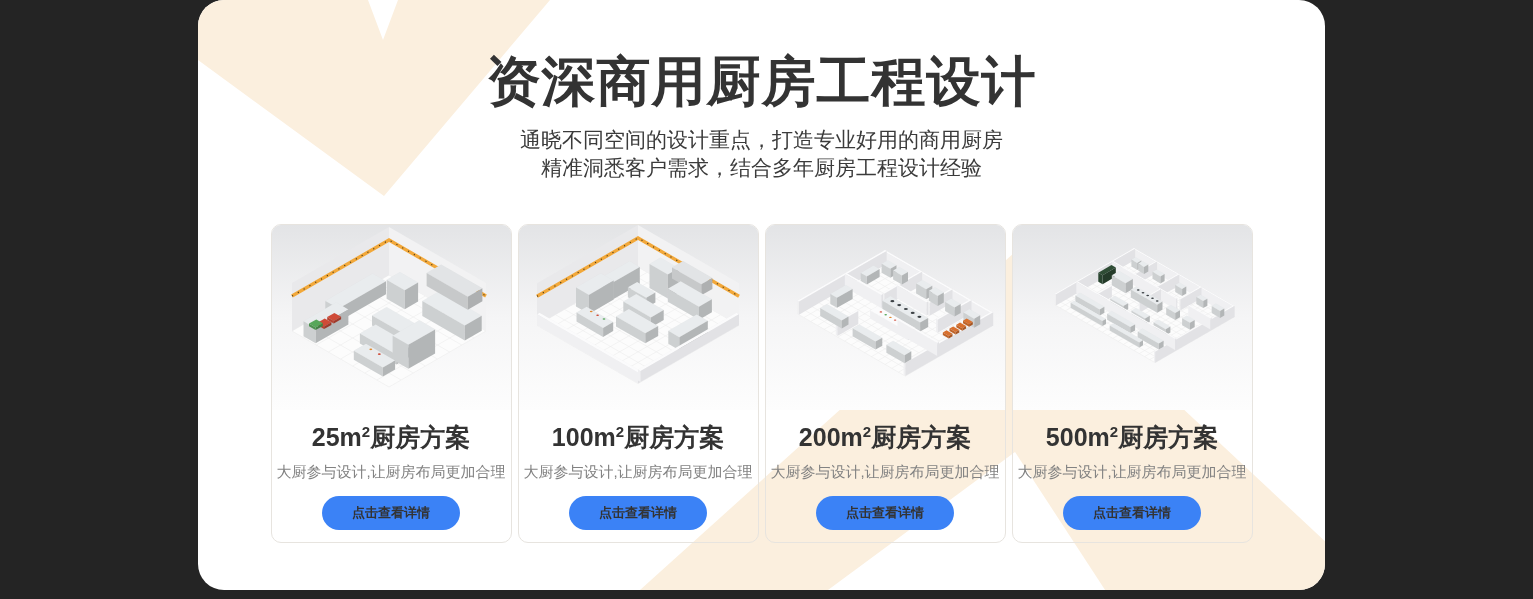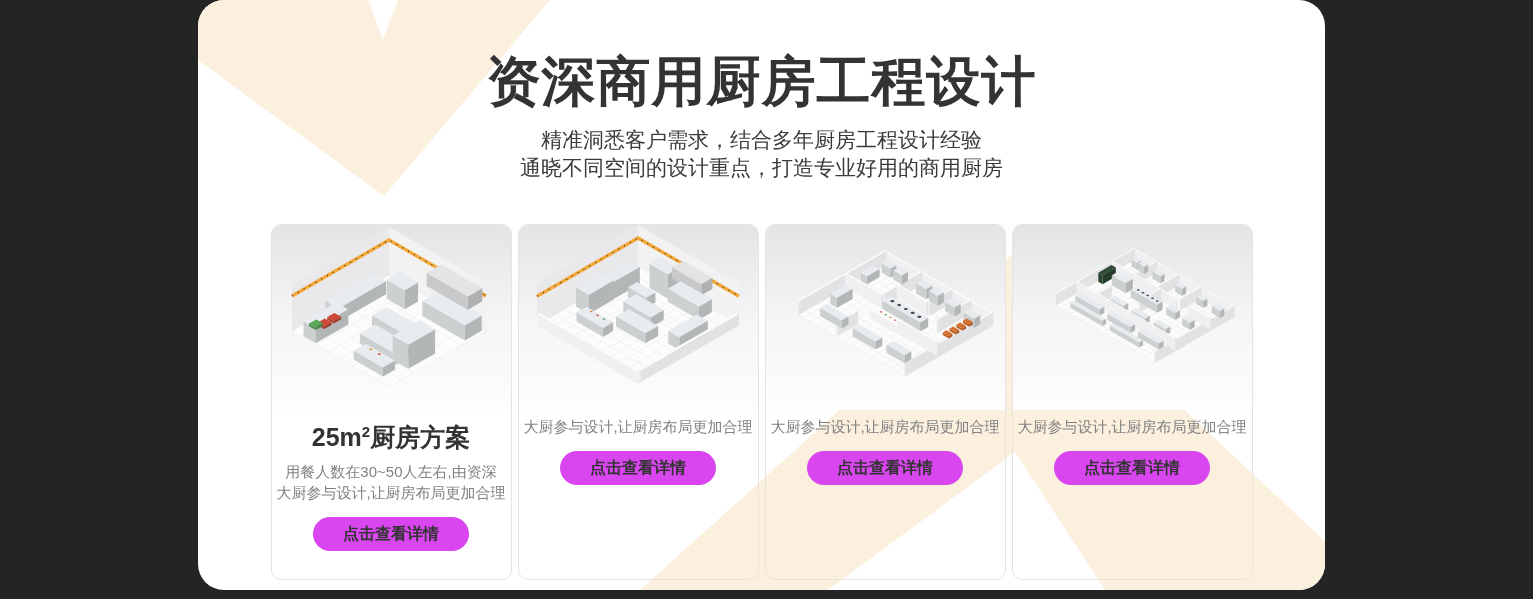--- a/index.html
+++ b/index.html
@@ -12,52 +12,52 @@
   .deco { position:absolute; inset:0; width:1127px; height:590px; pointer-events:none; }
   .content { position:relative; z-index:1; width:100%; height:100%; }
   .header { padding-top:52px; text-align:center; }
   .main-title {
     font-size:54px; line-height:1.1; font-weight:700; color:#333333; letter-spacing:1px;
   }
   .subtitle { margin-top:15px; font-size:21px; line-height:28px; color:#3b3b3b; font-weight:500; }
   .cards { margin-top:42px; display:flex; justify-content:center; gap:6px; }
   .card {
     width:241px; border:1px solid #e7e4df; border-radius:10px;
-    background:transparent; padding-bottom:28px;
+    background:transparent; padding-bottom:12px;
   }
   .card-img {
     height:185px; border-radius:9px 9px 0 0; overflow:hidden; background:#eceded;
   }
   .card-img svg { display:block; width:100%; height:185px; }
   .card-title { margin-top:13px; text-align:center; font-size:25px; font-weight:700; color:#333333; line-height:28px; }
   .card-title .sup { font-size:15px; position:relative; top:-9px; }
   .card-desc { margin-top:6px; text-align:center; font-size:15px; line-height:21px; color:#828282; }
   .card-btn {
     display:block; margin:14px auto 0; height:34px; padding:0 30px;
-    background:#d946ef; color:#333333; font-size:16px; font-weight:700;
+    background:#3b82f6; color:#333333; font-size:13px; font-weight:700;
     border:none; border-radius:17px; cursor:pointer;
     font-family:"Liberation Sans","DejaVu Sans",sans-serif;
   }
 </style>
 </head>
 <body>
 
 <div class="page">
   <div class="panel">
     <svg class="deco" viewBox="0 0 1127 590" preserveAspectRatio="none">
       <polygon points="0,0 170,0 185,40 200,0 352,0 186,196 0,60" fill="#fbefde"></polygon>
       <polygon points="442,590 817,252 817,452 630,590" fill="#fbefde"></polygon>
       <polygon points="817,252 1160,572 1160,740 1005,740 817,452" fill="#fbefde"></polygon>
     </svg>
     <div class="content">
       <div class="header">
         <div class="main-title">资深商用厨房工程设计</div>
         <div class="subtitle">
+          <div>通晓不同空间的设计重点，打造专业好用的商用厨房</div>
           <div>精准洞悉客户需求，结合多年厨房工程设计经验</div>
-          <div>通晓不同空间的设计重点，打造专业好用的商用厨房</div>
         </div>
       </div>
       <div class="cards">
 
         <div class="card">
           <div class="card-img">
               <svg class="kitchen-svg" viewBox="0 0 241 185" preserveAspectRatio="xMidYMid slice">
                 <defs>
                   <linearGradient id="g0" x1="0" y1="0" x2="0" y2="1">
                     <stop offset="0" stop-color="#e3e4e6"></stop>
@@ -107,21 +107,20 @@
                 <polygon points="164.1,104.4 137.4,119.8 137.4,143.8 164.1,128.4" fill="rgb(179,182,183)"></polygon>
                 <polygon points="95.0,118.7 124.1,135.5 111.9,142.5 82.8,125.7" fill="#e9ecee" stroke="rgba(0,0,0,0.05)" stroke-width="0.3"></polygon>
                 <polygon points="82.8,125.7 111.9,142.5 111.9,151.5 82.8,134.7" fill="rgb(205,208,209)"></polygon>
                 <polygon points="124.1,135.5 111.9,142.5 111.9,151.5 124.1,144.5" fill="rgb(179,182,183)"></polygon>
                 <ellipse cx="99.8" cy="124.3" rx="1.5" ry="0.83" fill="#e08a2e"></ellipse>
                 <ellipse cx="108.3" cy="129.2" rx="1.5" ry="0.83" fill="#cf4a37"></ellipse>
               </svg>
             </div>
           <div class="card-title"><span>25m</span><span class="sup">2</span><span>厨房方案</span></div>
           <div class="card-desc">
-            <div>用餐人数在30~50人左右,由资深</div>
             <div>大厨参与设计,让厨房布局更加合理</div>
           </div>
           <button class="card-btn">点击查看详情</button>
         </div>
 
         <div class="card">
           <div class="card-img">
               <svg class="kitchen-svg" viewBox="0 0 241 185" preserveAspectRatio="xMidYMid slice">
                 <defs>
                   <linearGradient id="g1" x1="0" y1="0" x2="0" y2="1">
@@ -171,20 +170,21 @@
                 <polygon points="19.0,89.3 120.0,147.6 120.0,158.6 19.0,100.3" fill="#f0f0f2"></polygon>
                 <polygon points="122.6,146.1 120.0,147.6 120.0,158.6 122.6,157.1" fill="#e2e2e5"></polygon>
                 <polygon points="218.4,87.8 221.0,89.3 122.6,146.1 120.0,144.6" fill="#fbfbfc" stroke="rgba(0,0,0,0.05)" stroke-width="0.3"></polygon>
                 <polygon points="120.0,144.6 122.6,146.1 122.6,157.1 120.0,155.6" fill="#f0f0f2"></polygon>
                 <polygon points="221.0,89.3 122.6,146.1 122.6,157.1 221.0,100.3" fill="#e2e2e5"></polygon>
                 <ellipse cx="73.2" cy="86.5" rx="1.4" ry="0.77" fill="#e08a2e"></ellipse>
                 <ellipse cx="79.6" cy="90.2" rx="1.4" ry="0.77" fill="#cf4a37"></ellipse>
                 <ellipse cx="86.0" cy="93.9" rx="1.4" ry="0.77" fill="#57a75a"></ellipse>
               </svg>
             </div>
+          <div class="card-title"><span>100m</span><span class="sup">2</span><span>厨房方案</span></div>
           <div class="card-desc">
             <div>大厨参与设计,让厨房布局更加合理</div>
           </div>
           <button class="card-btn">点击查看详情</button>
         </div>
 
         <div class="card">
           <div class="card-img">
               <svg class="kitchen-svg" viewBox="0 0 241 185" preserveAspectRatio="xMidYMid slice">
                 <defs>
@@ -282,20 +282,21 @@
                 <ellipse cx="134.2" cy="80.1" rx="2" ry="1.10" fill="#3d4246"></ellipse>
                 <ellipse cx="140.9" cy="84.0" rx="2" ry="1.10" fill="#3d4246"></ellipse>
                 <ellipse cx="147.7" cy="87.9" rx="2" ry="1.10" fill="#3d4246"></ellipse>
                 <ellipse cx="154.4" cy="91.8" rx="2" ry="1.10" fill="#3d4246"></ellipse>
                 <ellipse cx="115.9" cy="86.9" rx="1.3" ry="0.72" fill="#cf4a37"></ellipse>
                 <ellipse cx="120.7" cy="89.7" rx="1.3" ry="0.72" fill="#57a75a"></ellipse>
                 <ellipse cx="125.4" cy="92.4" rx="1.3" ry="0.72" fill="#e08a2e"></ellipse>
                 <ellipse cx="130.1" cy="95.1" rx="1.3" ry="0.72" fill="#cf4a37"></ellipse>
               </svg>
             </div>
+          <div class="card-title"><span>200m</span><span class="sup">2</span><span>厨房方案</span></div>
           <div class="card-desc">
             <div>大厨参与设计,让厨房布局更加合理</div>
           </div>
           <button class="card-btn">点击查看详情</button>
         </div>
 
         <div class="card">
           <div class="card-img">
               <svg class="kitchen-svg" viewBox="0 0 241 185" preserveAspectRatio="xMidYMid slice">
                 <defs>
@@ -398,20 +399,21 @@
                 <polygon points="101.4,98.2 131.0,115.3 127.3,117.4 97.7,100.4" fill="#e9ecee" stroke="rgba(0,0,0,0.05)" stroke-width="0.3"></polygon>
                 <polygon points="97.7,100.4 127.3,117.4 127.3,122.4 97.7,105.4" fill="rgb(205,208,209)"></polygon>
                 <polygon points="131.0,115.3 127.3,117.4 127.3,122.4 131.0,120.3" fill="rgb(179,182,183)"></polygon>
                 <ellipse cx="126.2" cy="65.0" rx="1.4" ry="0.77" fill="#3d4246"></ellipse>
                 <ellipse cx="131.0" cy="67.8" rx="1.4" ry="0.77" fill="#3d4246"></ellipse>
                 <ellipse cx="135.7" cy="70.5" rx="1.4" ry="0.77" fill="#3d4246"></ellipse>
                 <ellipse cx="140.5" cy="73.3" rx="1.4" ry="0.77" fill="#3d4246"></ellipse>
                 <ellipse cx="145.2" cy="76.0" rx="1.4" ry="0.77" fill="#3d4246"></ellipse>
               </svg>
             </div>
+          <div class="card-title"><span>500m</span><span class="sup">2</span><span>厨房方案</span></div>
           <div class="card-desc">
             <div>大厨参与设计,让厨房布局更加合理</div>
           </div>
           <button class="card-btn">点击查看详情</button>
         </div>
 
       </div>
     </div>
   </div>
 </div>

